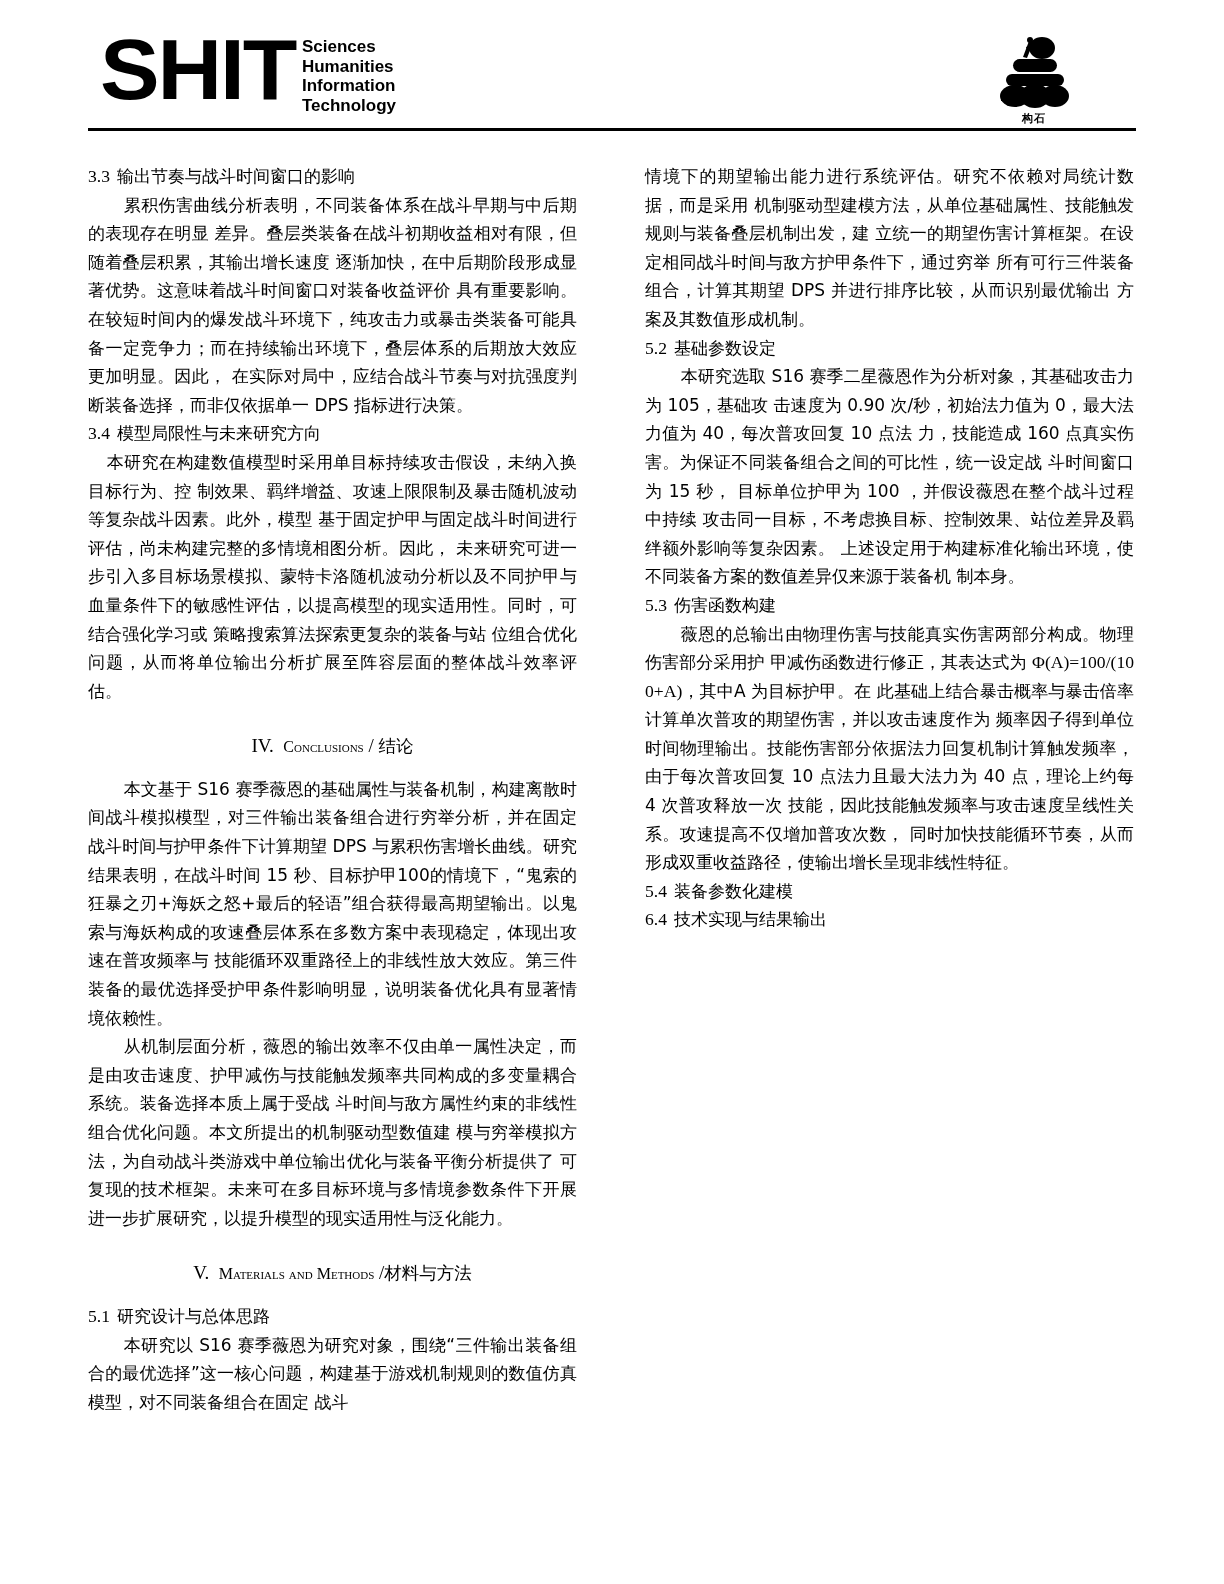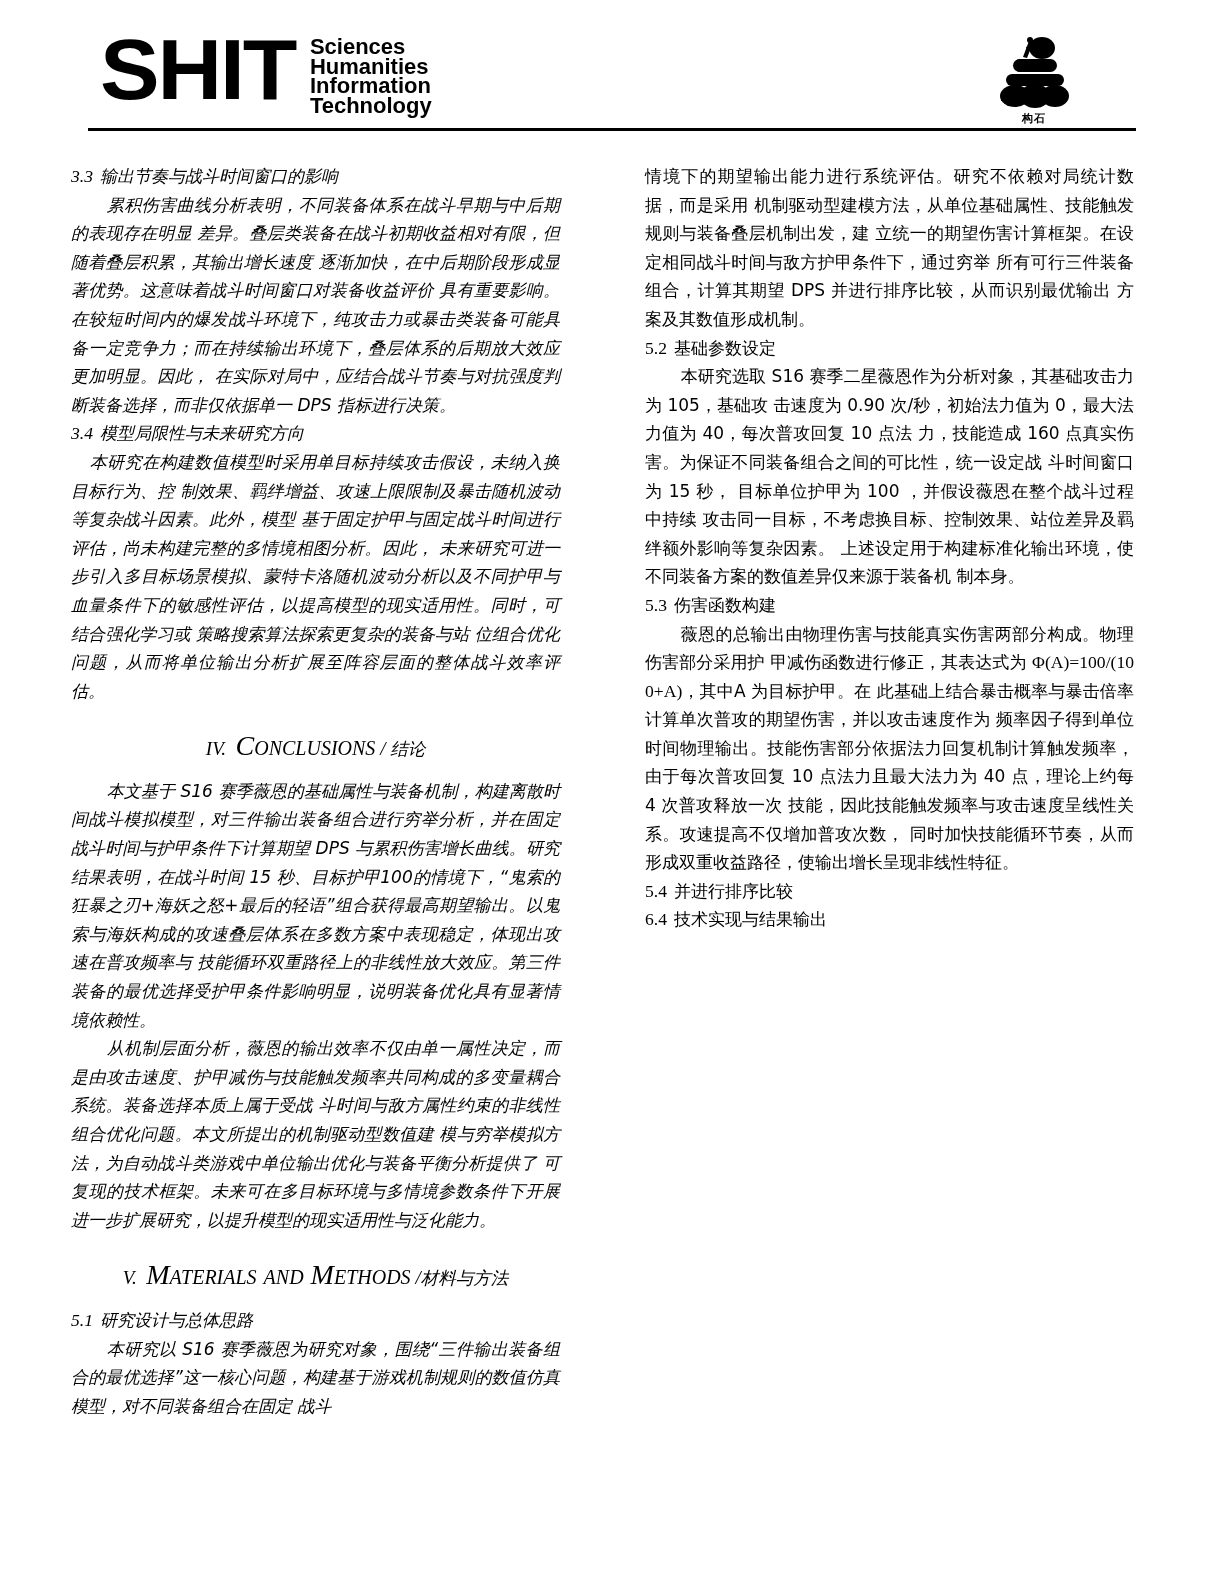--- a/index.html
+++ b/index.html
@@ -44,25 +44,25 @@
     font-size: 86px;
     line-height: 82px;
     letter-spacing: -2px;
     color: #000;
     margin: 0;
     padding: 0;
     transform: scaleX(1.04);
     transform-origin: left top;
   }
   .brand-sub {
-    margin-left: 22px;
+    margin-left: 14px;
     margin-top: 9px;
     font-family: "Liberation Sans", "DejaVu Sans", sans-serif;
     font-weight: 700;
-    font-size: 22px;
+    font-size: 17px;
     line-height: 19.5px;
     color: #000;
   }
   .brand-sub div { white-space: nowrap; }
 
   
   .pub-logo {
     position: absolute;
     right: 56px;
     top: 6px;
@@ -92,21 +92,21 @@
   
   .col {
     position: absolute;
     top: 162px;
     width: 489px;
     font-size: 17.6px;
     line-height: 28.6px;
     text-align: justify;
     text-justify: inter-ideograph;
   }
-  .col-left  { left: 71px; font-style: italic; }
+  .col-left  { left: 88px; }
   .col-right { left: 645px; }
 
   
   .sec-h {
     font-family: "Liberation Serif", "DejaVu Serif", serif;
     font-size: 17.6px;
     line-height: 28.6px;
     margin: 0;
     text-align: left;
     white-space: nowrap;
@@ -144,21 +144,21 @@
   .roman-h {
     font-family: "Liberation Serif", "DejaVu Serif", serif;
     font-size: 19px;
     line-height: 28.6px;
     text-align: center;
     margin: 0;
     white-space: nowrap;
   }
   .roman-h .sc {
     font-variant: small-caps;
-    font-size: 28px;
+    font-size: 16px;
   }
   .roman-h .zh {
     font-family: "DejaVu Sans", "Liberation Sans", sans-serif;
     font-size: 17.5px;
   }
   .gap-sm { height: 13px; }
   .gap-md { height: 27px; }
 </style>
 </head>
 <body>
@@ -249,21 +249,21 @@
       <span class="num">5.2</span><span class="zh">基础参数设定</span>
     </div>
     <p class="body indent">本研究选取 S16 赛季二星薇恩作为分析对象，其基础攻击力为 105，基础攻 击速度为 0.90 次/秒，初始法力值为 0，最大法力值为 40，每次普攻回复 10 点法 力，技能造成 160 点真实伤害。为保证不同装备组合之间的可比性，统一设定战 斗时间窗口为 15 秒， 目标单位护甲为 100 ，并假设薇恩在整个战斗过程中持续 攻击同一目标，不考虑换目标、控制效果、站位差异及羁绊额外影响等复杂因素。 上述设定用于构建标准化输出环境，使不同装备方案的数值差异仅来源于装备机 制本身。</p>
 
     <div class="sec-h">
       <span class="num">5.3</span><span class="zh">伤害函数构建</span>
     </div>
     <p class="body indent"><span>薇恩的总输出由物理伤害与技能真实伤害两部分构成。物理伤害部分采用护 甲减伤函数进行修正，其表达式为 </span><span class="lat">Φ(A)=100/(100+A)</span><span>，其中A 为目标护甲。在 此基础上结合暴击概率与暴击倍率计算单次普攻的期望伤害，并以攻击速度作为 频率因子得到单位时间物理输出。技能伤害部分依据法力回复机制计算触发频率， 由于每次普攻回复 10 点法力且最大法力为 40 点，理论上约每 4 次普攻释放一次 技能，因此技能触发频率与攻击速度呈线性关系。攻速提高不仅增加普攻次数， 同时加快技能循环节奏，从而形成双重收益路径，使输出增长呈现非线性特征。</span></p>
 
     <div class="sec-h">
-      <span class="num">5.4</span><span class="zh">并进行排序比较</span>
+      <span class="num">5.4</span><span class="zh">装备参数化建模</span>
     </div>
 
 
     <div class="sec-h">
       <span class="num">6.4</span><span class="zh">技术实现与结果输出</span>
     </div>
   </div>
 
 </div>
 

